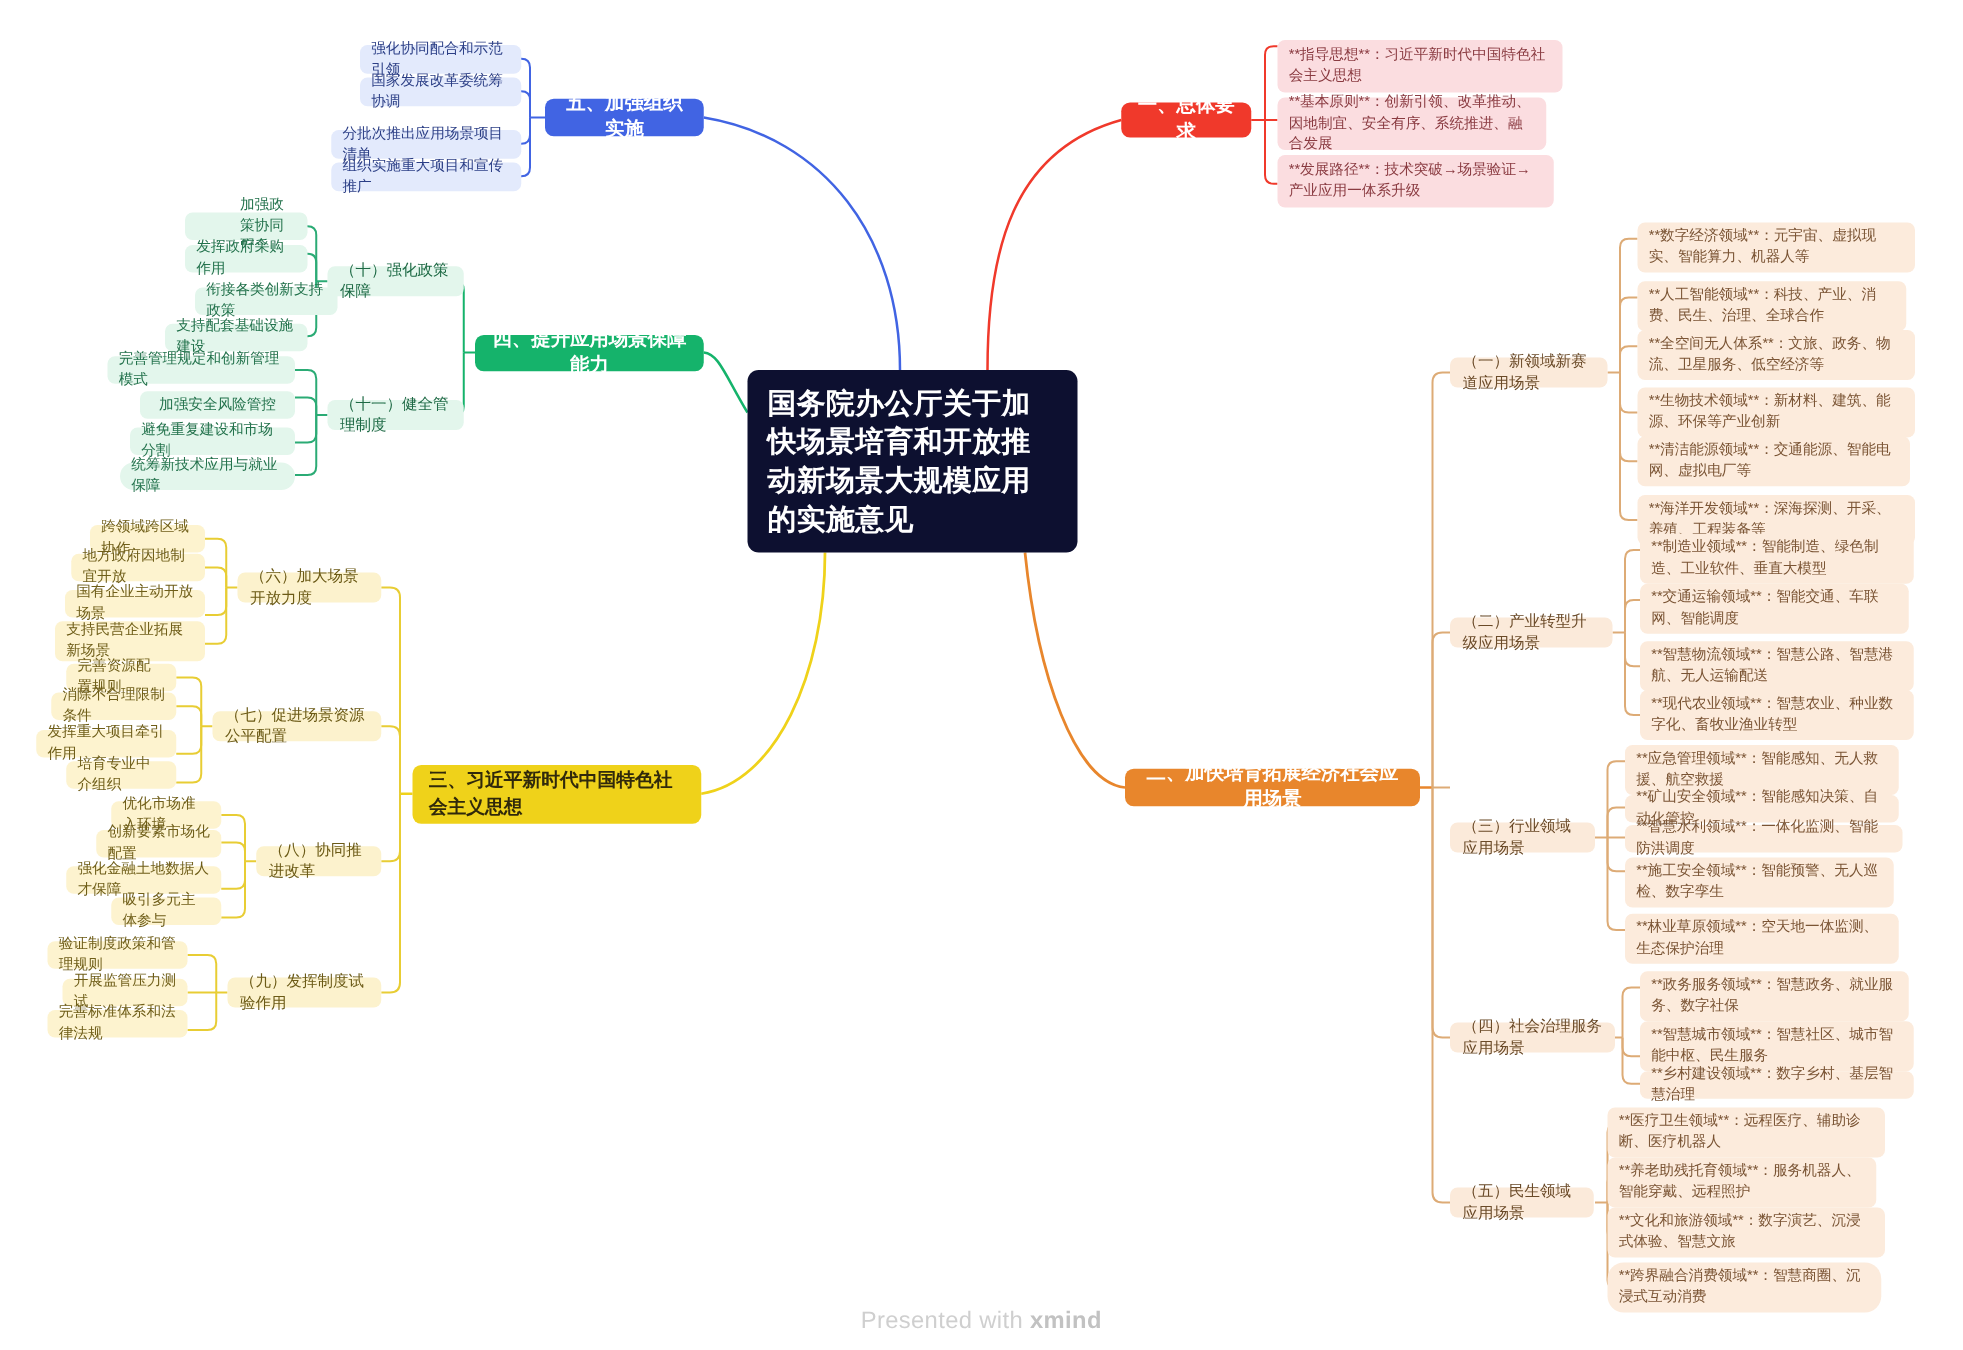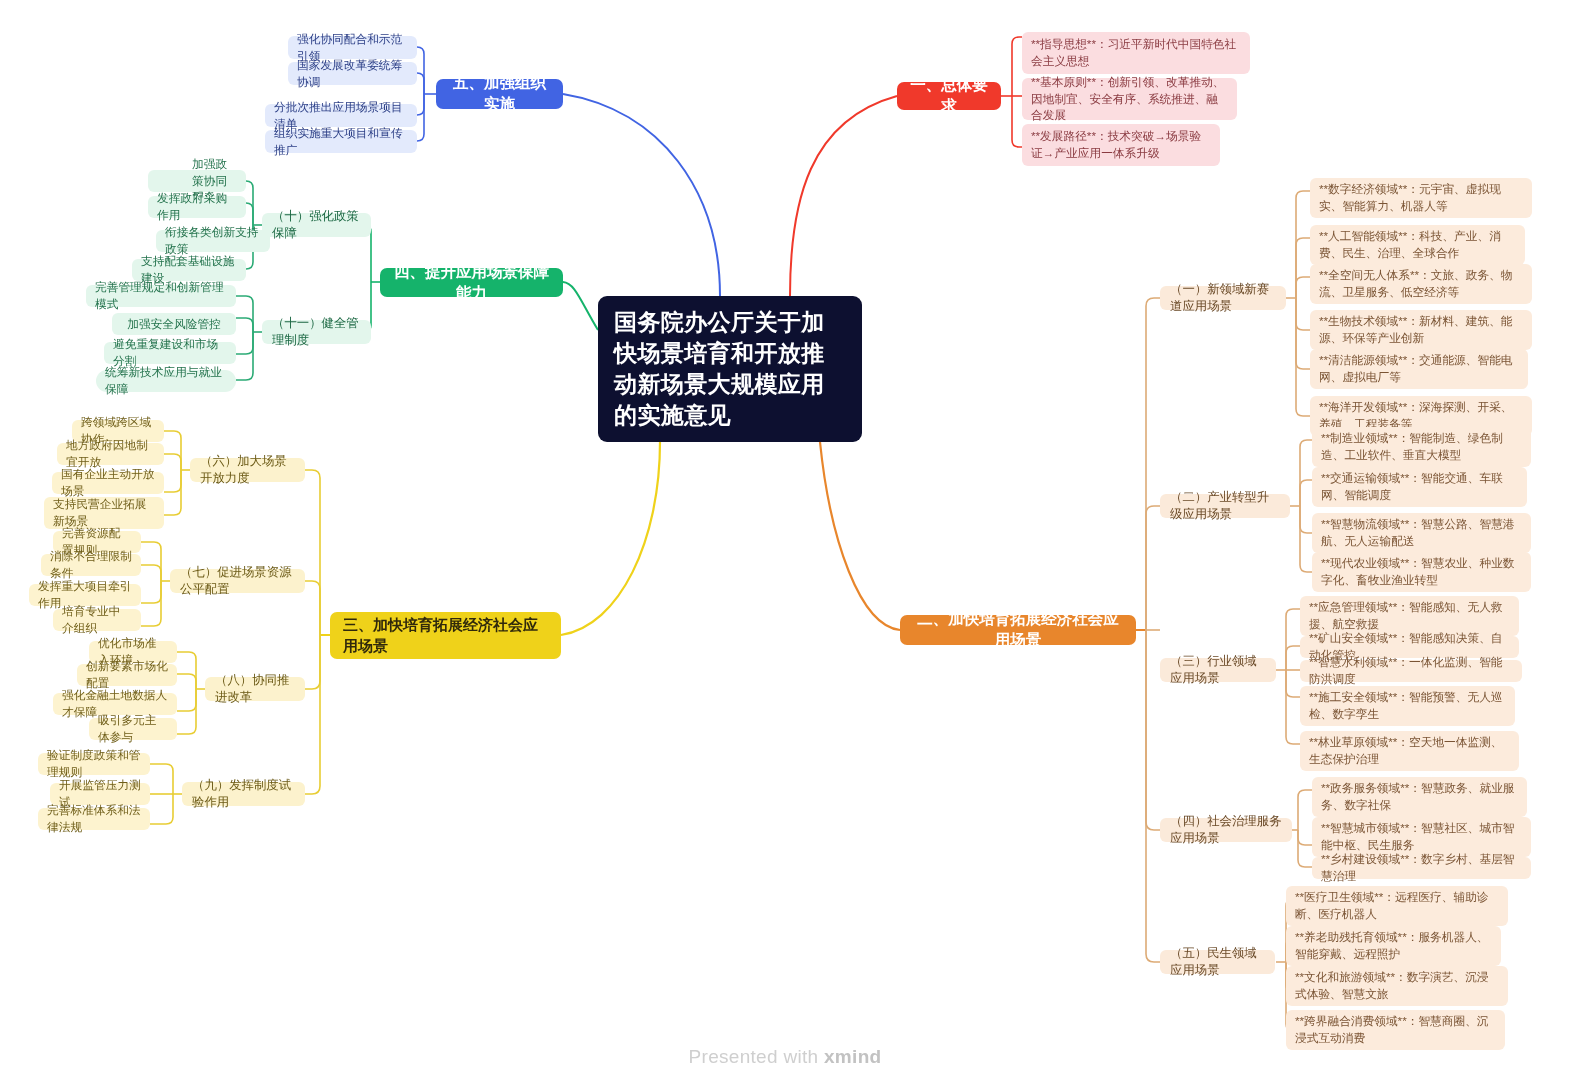--- a/index.html
+++ b/index.html
@@ -211,21 +211,21 @@
       <path d="M1286,962 V985 q0,7 7,7 H1300" stroke="#ddab76"></path>
       <path d="M1286,962 V1024 q0,7 7,7 H1300" stroke="#ddab76"></path>
     </g>
   </svg>
 
   <div class="node central">国务院办公厅关于加快场景培育和开放推动新场景大规模应用的实施意见</div>
 
   <div class="node l1 b1">一、总体要求</div>
   <div class="node l3 pink" style="left:1022px; top:32px; width:228px; height:42px;">**指导思想**：习近平新时代中国特色社会主义思想</div>
   <div class="node l3 pink" style="left:1022px; top:78px; width:215px; height:42px;">**基本原则**：创新引领、改革推动、因地制宜、安全有序、系统推进、融合发展</div>
-  <div class="node l3 pink" style="left:1022px; top:124px; width:198px; height:42px;">**发展路径**：技术突破→场景验证→产业应用一体系升级</div>
+  <div class="node l3 pink" style="left:1022px; top:124px; width:221px; height:42px;">**发展路径**：技术突破→场景验证→产业应用一体系升级</div>
 
   <div class="node l1 b5">五、加强组织实施</div>
   <div class="node l3 blue" style="left:288px; top:36px; width:129px; height:23px; justify-content:center;">强化协同配合和示范引领</div>
   <div class="node l3 blue" style="left:288px; top:62px; width:129px; height:23px; justify-content:center;">国家发展改革委统筹协调</div>
   <div class="node l3 blue" style="left:265px; top:104px; width:152px; height:23px; justify-content:center;">分批次推出应用场景项目清单</div>
   <div class="node l3 blue" style="left:265px; top:130px; width:152px; height:23px; justify-content:center;">组织实施重大项目和宣传推广</div>
 
   <div class="node l1 b4">四、提升应用场景保障能力</div>
 
   <div class="node l2 green" style="left:262px; top:213px; width:109px; height:24px; justify-content:center;">（十）强化政策保障</div>
@@ -233,21 +233,21 @@
   <div class="node l3 mint" style="left:148px; top:196px; width:98px; height:22px; justify-content:center;">发挥政府采购作用</div>
   <div class="node l3 mint" style="left:132px; top:230px; width:114px; height:22px; justify-content:center;margin-left:24px;">衔接各类创新支持政策</div>
   <div class="node l3 mint" style="left:132px; top:259px; width:114px; height:22px; justify-content:center;">支持配套基础设施建设</div>
 
   <div class="node l2 green" style="left:262px; top:320px; width:109px; height:24px; justify-content:center;">（十一）健全管理制度</div>
   <div class="node l3 mint" style="left:86px; top:285px; width:150px; height:22px; justify-content:center;">完善管理规定和创新管理模式</div>
   <div class="node l3 mint" style="left:112px; top:313px; width:124px; height:22px; justify-content:center;">加强安全风险管控</div>
   <div class="node l3 mint" style="left:104px; top:342px; width:132px; height:22px; justify-content:center;">避免重复建设和市场分割</div>
   <div class="node l3 mint" style="left:96px; top:370px; width:140px; height:22px; justify-content:center;border-radius:11px;">统筹新技术应用与就业保障</div>
 
-  <div class="node l1 b3">三、加快培育拓展经济社会应用场景</div>
+  <div class="node l1 b3">三、习近平新时代中国特色社会主义思想</div>
 
   <div class="node l2 yellow" style="left:190px; top:458px; width:115px; height:24px; justify-content:center;">（六）加大场景开放力度</div>
   <div class="node l3 lemon" style="left:72px; top:420px; width:92px; height:22px; justify-content:center;">跨领域跨区域协作</div>
   <div class="node l3 lemon" style="left:57px; top:443px; width:107px; height:22px; justify-content:center;">地方政府因地制宜开放</div>
   <div class="node l3 lemon" style="left:52px; top:472px; width:112px; height:22px; justify-content:center;">国有企业主动开放场景</div>
   <div class="node l3 lemon" style="left:44px; top:497px; width:120px; height:32px; justify-content:center;">支持民营企业拓展新场景</div>
 
   <div class="node l2 yellow" style="left:170px; top:569px; width:135px; height:24px; justify-content:center;">（七）促进场景资源公平配置</div>
   <div class="node l3 lemon" style="left:53px; top:531px; width:88px; height:22px; justify-content:center;">完善资源配置规则</div>
   <div class="node l3 lemon" style="left:41px; top:554px; width:100px; height:22px; justify-content:center;">消除不合理限制条件</div>
@@ -290,19 +290,19 @@
 
   <div class="node l2 orange" style="left:1160px; top:818px; width:132px; height:24px; justify-content:center;">（四）社会治理服务应用场景</div>
   <div class="node l3 peach" style="left:1312px; top:777px; width:215px; height:40px;">**政务服务领域**：智慧政务、就业服务、数字社保</div>
   <div class="node l3 peach" style="left:1312px; top:817px; width:219px; height:40px;">**智慧城市领域**：智慧社区、城市智能中枢、民生服务</div>
   <div class="node l3 peach" style="left:1312px; top:857px; width:219px; height:22px;">**乡村建设领域**：数字乡村、基层智慧治理</div>
 
   <div class="node l2 orange" style="left:1160px; top:950px; width:115px; height:24px; justify-content:center;">（五）民生领域应用场景</div>
   <div class="node l3 peach" style="left:1286px; top:886px; width:222px; height:40px;">**医疗卫生领域**：远程医疗、辅助诊断、医疗机器人</div>
   <div class="node l3 peach" style="left:1286px; top:926px; width:215px; height:40px;">**养老助残托育领域**：服务机器人、智能穿戴、远程照护</div>
   <div class="node l3 peach" style="left:1286px; top:966px; width:222px; height:40px;">**文化和旅游领域**：数字演艺、沉浸式体验、智慧文旅</div>
-  <div class="node l3 peach" style="left:1286px; top:1010px; width:219px; height:40px;">**跨界融合消费领域**：智慧商圈、沉浸式互动消费</div>
+  <div class="node l3 peach" style="left:1286px; top:1010px; width:219px; height:40px;border-radius:13px;">**跨界融合消费领域**：智慧商圈、沉浸式互动消费</div>
 
   <div class="watermark">
     <span>Presented with </span><b>xmind</b>
   </div>
 
 </div>
 
 </body></html>

